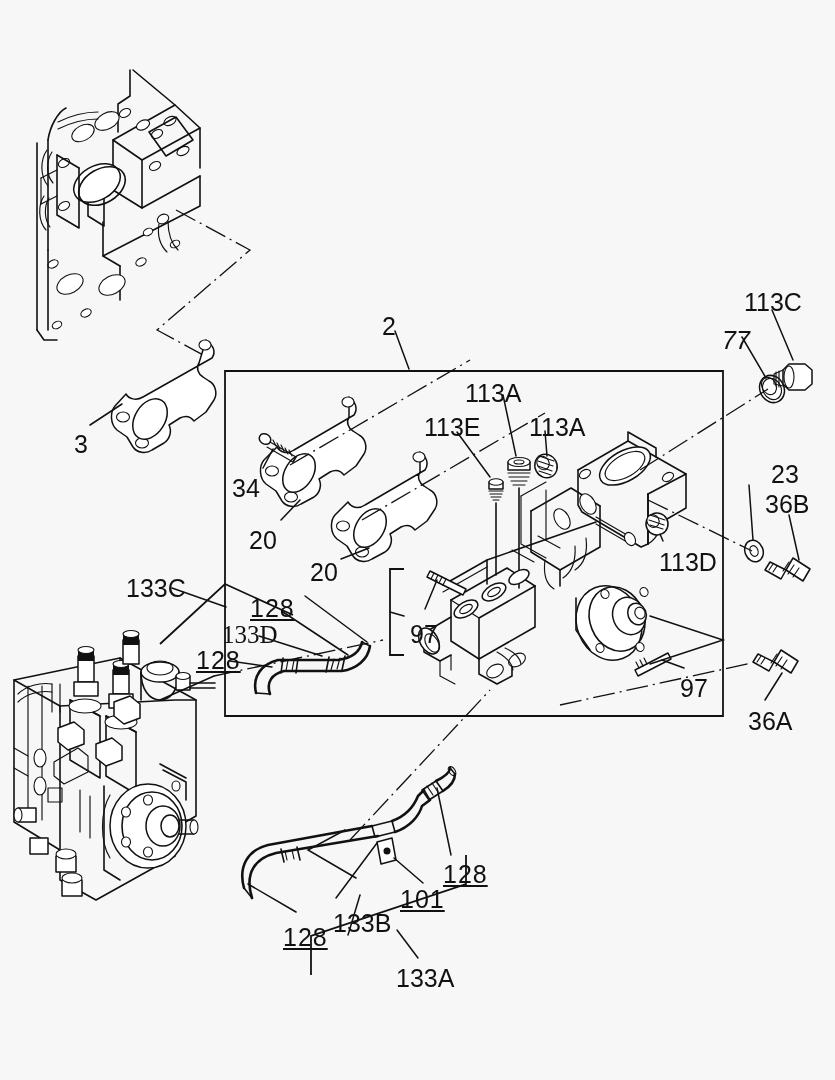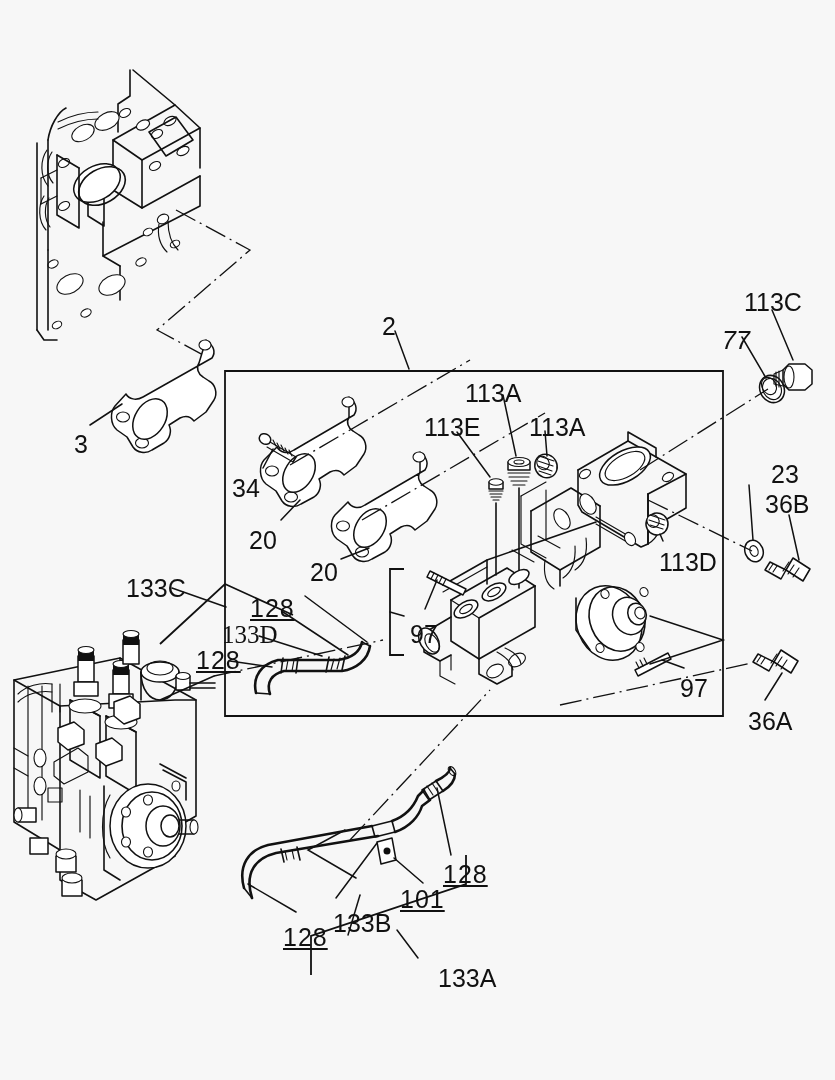--- a/index.html
+++ b/index.html
@@ -474,15 +474,15 @@
   <div class="callout" style="left:410px;top:622px;">97</div>
   <div class="callout" style="left:680px;top:676px;">97</div>
   <div class="callout" style="left:126px;top:576px;">133C</div>
   <div class="callout thin" style="left:250px;top:596px;">128</div>
   <div class="callout" style="left:222px;top:622px;font-family:Liberation Serif, serif;">133D</div>
   <div class="callout thin" style="left:196px;top:648px;">128</div>
   <div class="callout thin" style="left:283px;top:925px;">128</div>
   <div class="callout" style="left:333px;top:911px;">133B</div>
   <div class="callout thin" style="left:400px;top:887px;">101</div>
   <div class="callout thin" style="left:443px;top:862px;">128</div>
-  <div class="callout" style="left:396px;top:966px;margin-left:42px;">133A</div>
+  <div class="callout" style="left:396px;top:966px;">133A</div>
 
 </div>
 
 </body></html>

